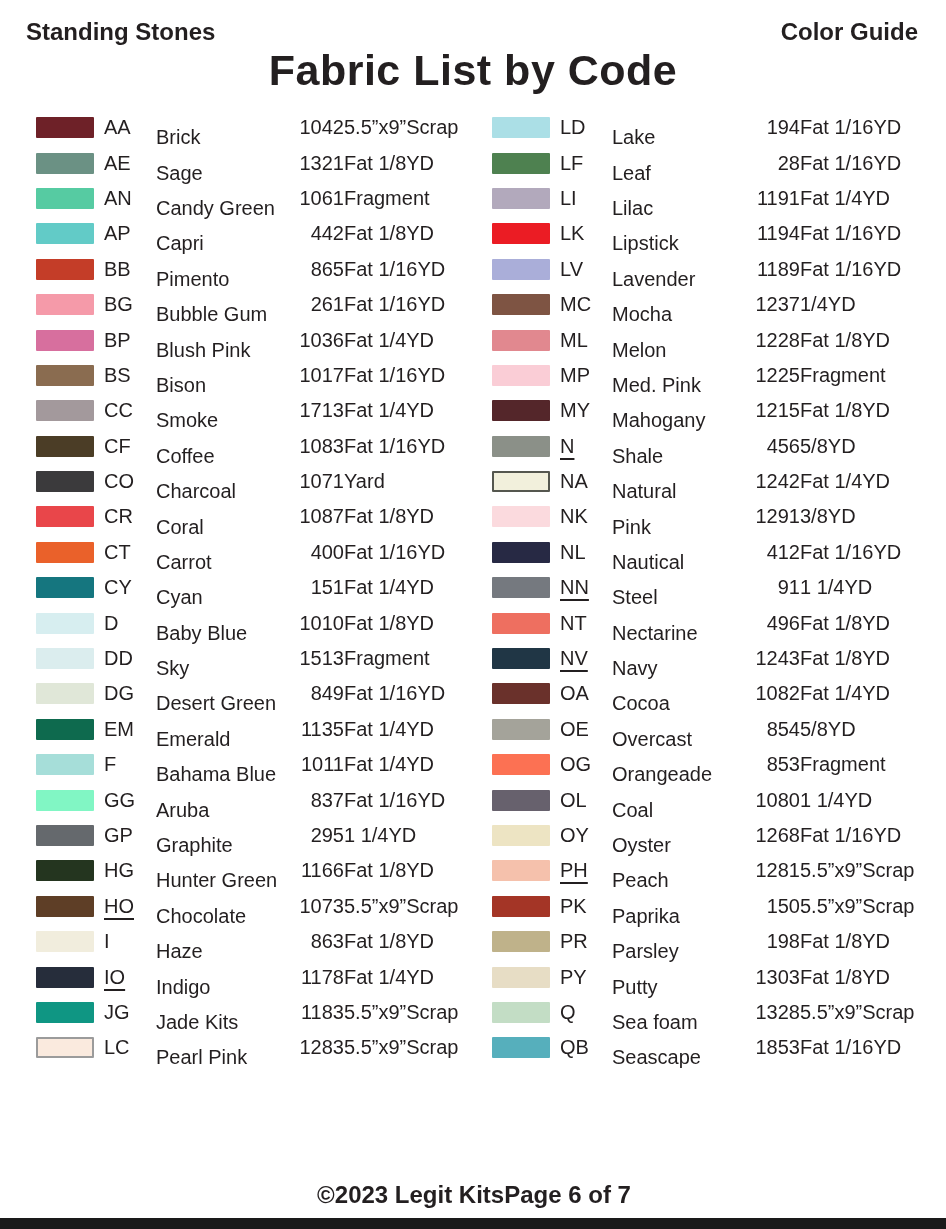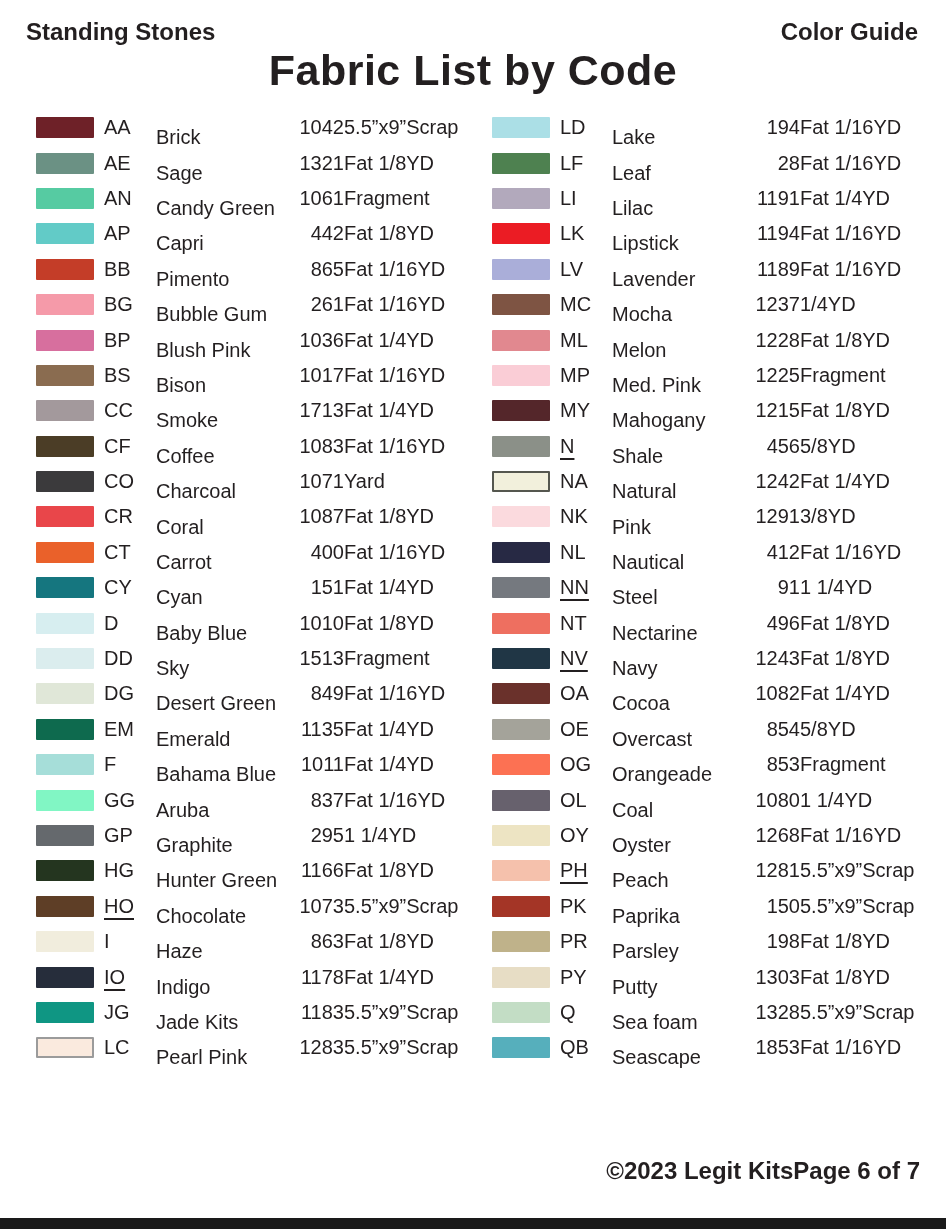--- a/index.html
+++ b/index.html
@@ -67,23 +67,23 @@
   .fsize {
     width: 120px;
     flex: none;
     margin-left: 0;
     white-space: nowrap;
   }
   .page-footer {
     position: absolute;
     left: 28px;
     right: 26px;
-    bottom: 44px;
+    bottom: 20px;
     display: flex;
-    justify-content: flex-end;
+    justify-content: center;
     font-size: 24px;
     font-weight: bold;
   }
   .bottom-bar {
     position: absolute;
     left: 0;
     bottom: 0;
     width: 100%;
     height: 11px;
     background: #1a1a1a;

